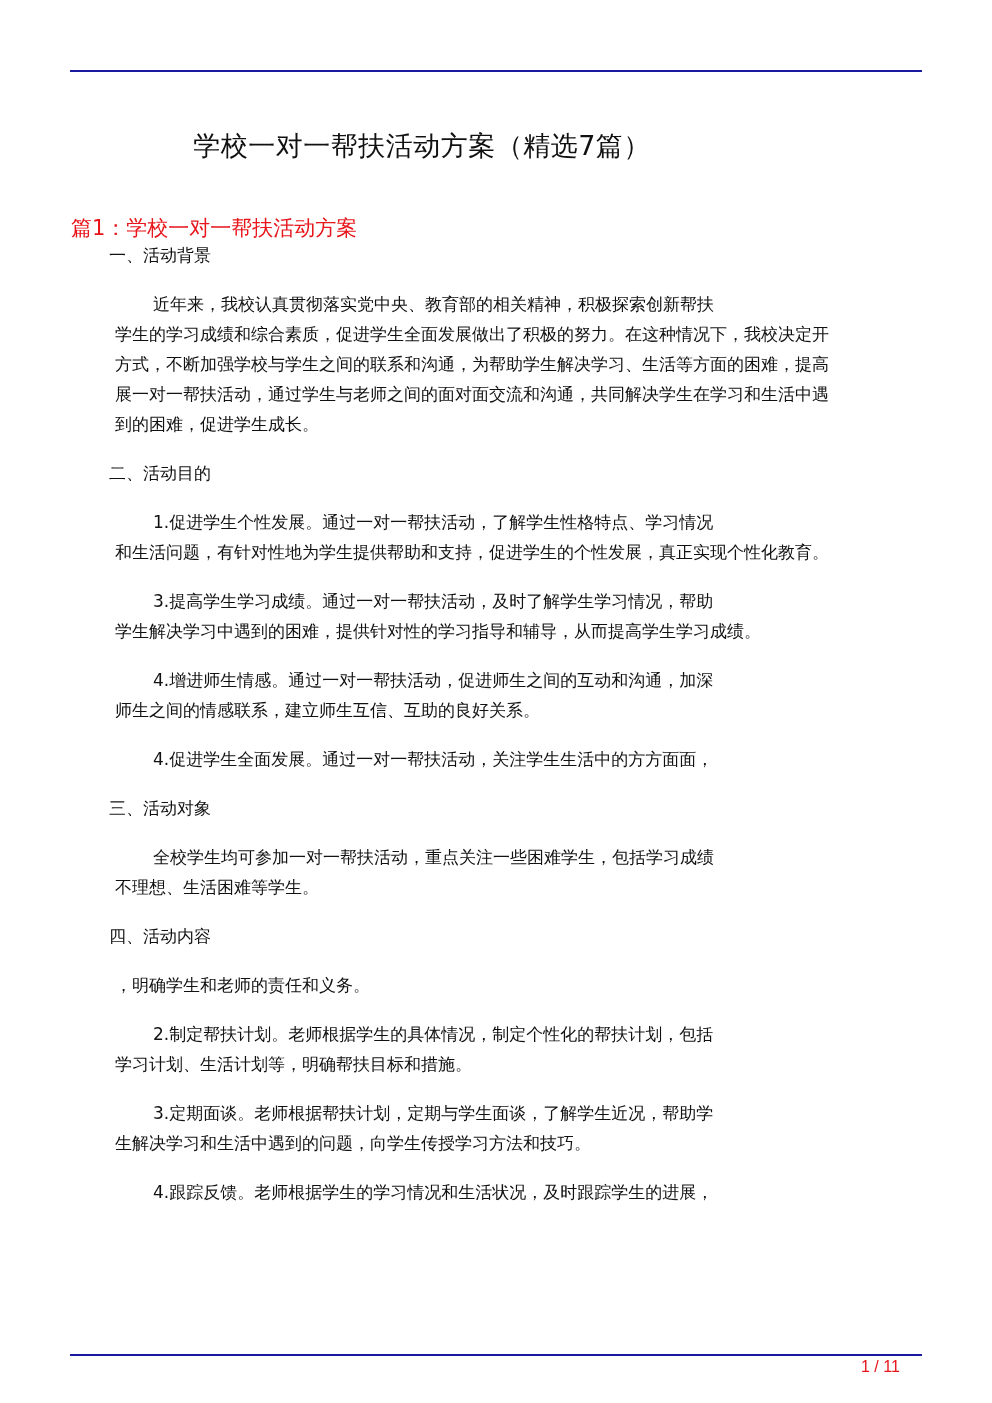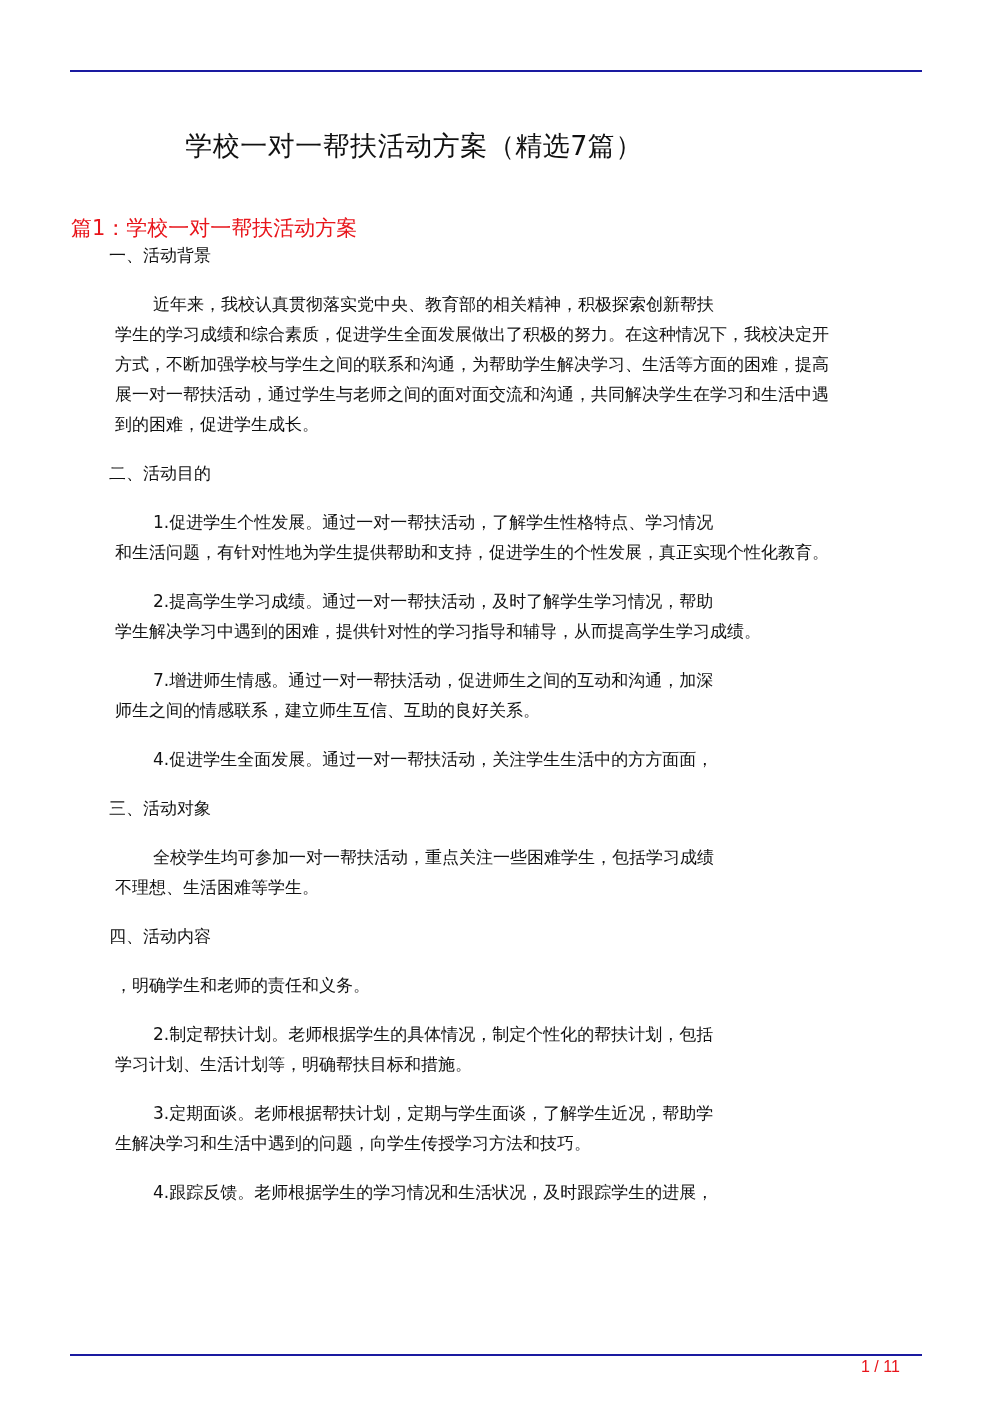--- a/index.html
+++ b/index.html
@@ -1,21 +1,21 @@
 <!DOCTYPE html>
 <html><head>
 <meta charset="utf-8">
 <style>
   html, body { margin: 0; padding: 0; background: #ffffff; }
   body { width: 992px; height: 1403px; position: relative; overflow: hidden;
          font-family: "DejaVu Sans", "Liberation Sans", sans-serif; color: #111; }
   .rule { position: absolute; left: 70px; width: 852px; height: 2px; background: #1a1aa0; }
   .rule.top { top: 70px; }
   .rule.bottom { top: 1354px; }
-  .title { position: absolute; top: 128px; left: 8px; width: 812px; text-align: center;
+  .title { position: absolute; top: 128px; left: 16px; width: 812px; text-align: center;
            font-size: 27px; color: #111; letter-spacing: 0.5px; }
   .section-title { position: absolute; top: 190px; left: 71px; font-size: 21px; color: #e8151b; margin-top: 24px; }
   .content { position: absolute; top: 240px; left: 71px; width: 845px; font-size: 17px; line-height: 30px; }
   .content p { margin: 0 0 19px 0; }
   .content .line { display: block; white-space: nowrap; margin-left: 44px; }
   .content .indent { padding-left: 38px; }
   .heading { padding-left: 38px; }
   .page-num { position: absolute; top: 1358px; left: 861px; font-size: 16px; color: #e8151b;
               font-family: "Liberation Sans", sans-serif; }
 </style>
@@ -36,25 +36,25 @@
     <span class="line">展一对一帮扶活动，通过学生与老师之间的面对面交流和沟通，共同解决学生在学习和生活中遇</span>
     <span class="line">到的困难，促进学生成长。</span>
   </p>
 
   <p class="heading">二、活动目的</p>
   <p>
     <span class="line indent">1.促进学生个性发展。通过一对一帮扶活动，了解学生性格特点、学习情况</span>
     <span class="line">和生活问题，有针对性地为学生提供帮助和支持，促进学生的个性发展，真正实现个性化教育。</span>
   </p>
   <p>
-    <span class="line indent">2.提高学生学习成绩。通过一对一帮扶活动，及时了解学生学习情况，帮助</span>
+    <span class="line indent">3.提高学生学习成绩。通过一对一帮扶活动，及时了解学生学习情况，帮助</span>
     <span class="line">学生解决学习中遇到的困难，提供针对性的学习指导和辅导，从而提高学生学习成绩。</span>
   </p>
   <p>
-    <span class="line indent">7.增进师生情感。通过一对一帮扶活动，促进师生之间的互动和沟通，加深</span>
+    <span class="line indent">4.增进师生情感。通过一对一帮扶活动，促进师生之间的互动和沟通，加深</span>
     <span class="line">师生之间的情感联系，建立师生互信、互助的良好关系。</span>
   </p>
   <p>
     <span class="line indent">4.促进学生全面发展。通过一对一帮扶活动，关注学生生活中的方方面面，</span>
   </p>
 
   <p class="heading">三、活动对象</p>
   <p>
     <span class="line indent">全校学生均可参加一对一帮扶活动，重点关注一些困难学生，包括学习成绩</span>
     <span class="line">不理想、生活困难等学生。</span>

